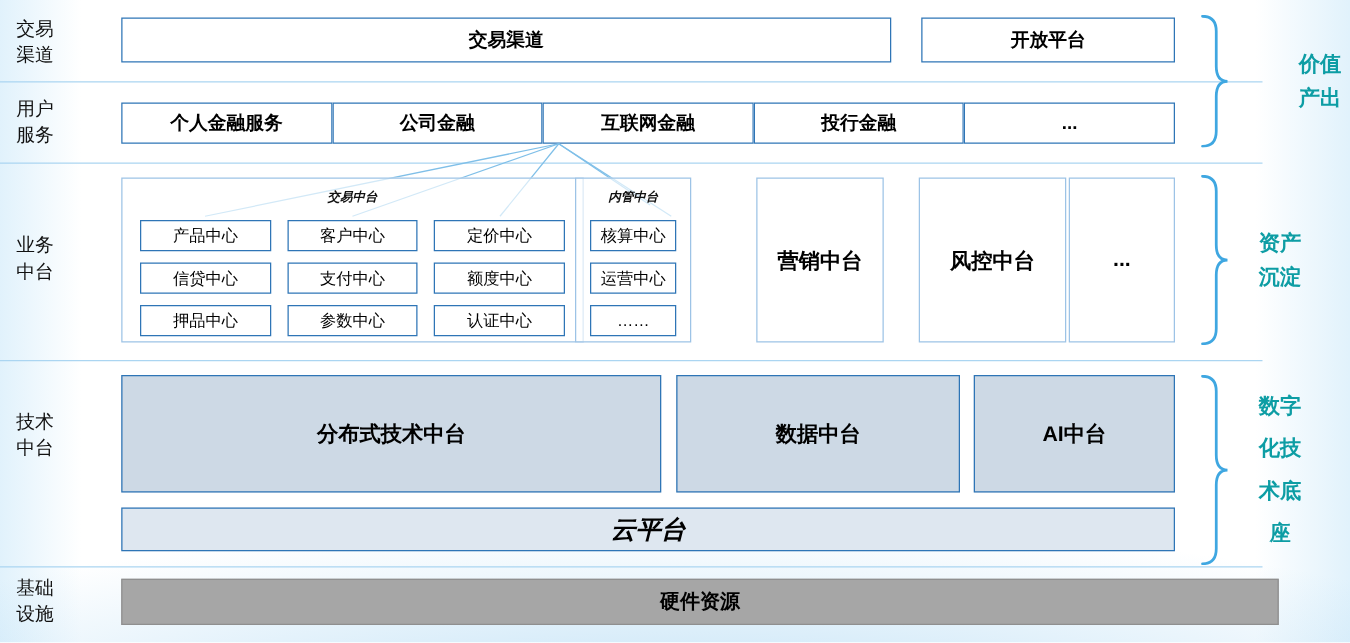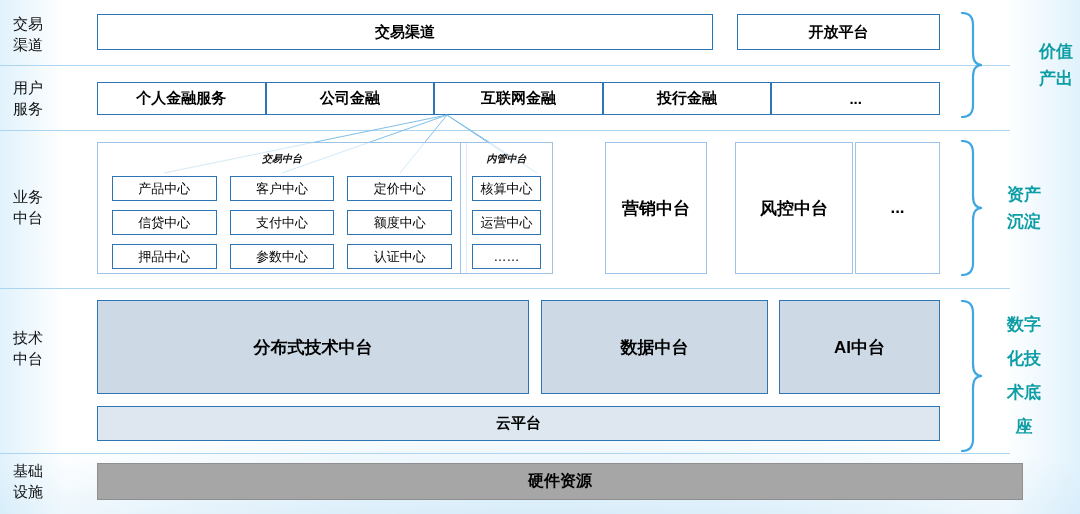--- a/index.html
+++ b/index.html
@@ -51,21 +51,21 @@
   .tech-box {
     position:absolute; background:var(--fill-tech,#CDD9E5);
     border:1.5px solid var(--border-blue,#2E75B6);
     display:flex; align-items:center; justify-content:center;
     font-weight:bold; font-size:17px; color:#000;
   }
   .cloud-bar {
     position:absolute; background:var(--fill-cloud,#DEE7F0);
     border:1.5px solid var(--border-blue,#2E75B6);
     display:flex; align-items:center; justify-content:center;
-    font-weight:bold; font-size:15px; color:#000;
+    font-weight:bold; font-size:20px; color:#000;font-style:italic;
   }
   .hardware-bar {
     position:absolute; background:var(--fill-gray,#A6A6A6);
     border:1px solid #8f8f8f;
     display:flex; align-items:center; justify-content:center;
     font-weight:bold; font-size:16px; color:#000;
   }
   .annot {
     position:absolute; width:36px; text-align:center;
     font-weight:bold; font-size:17px; line-height:27px;

